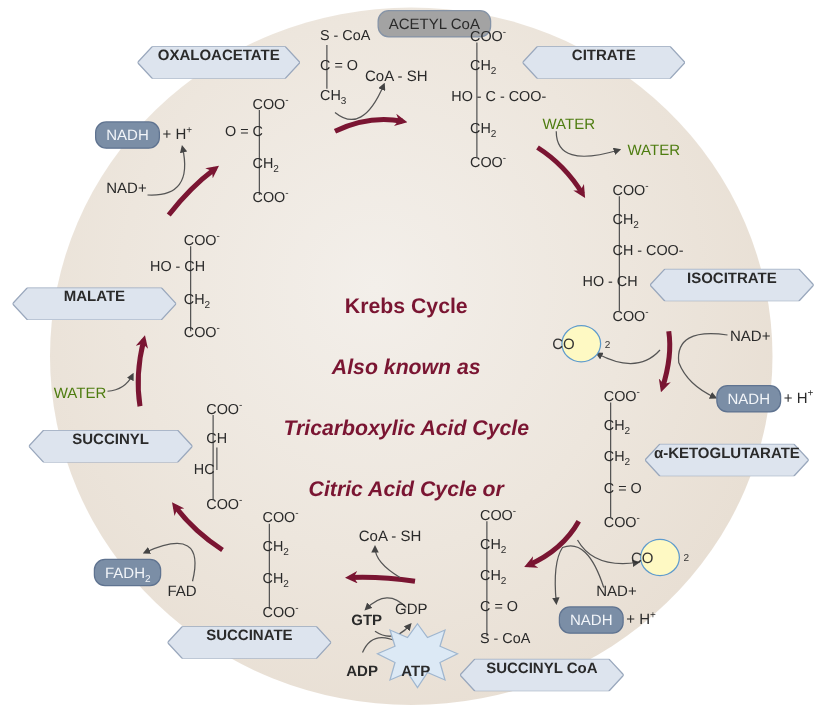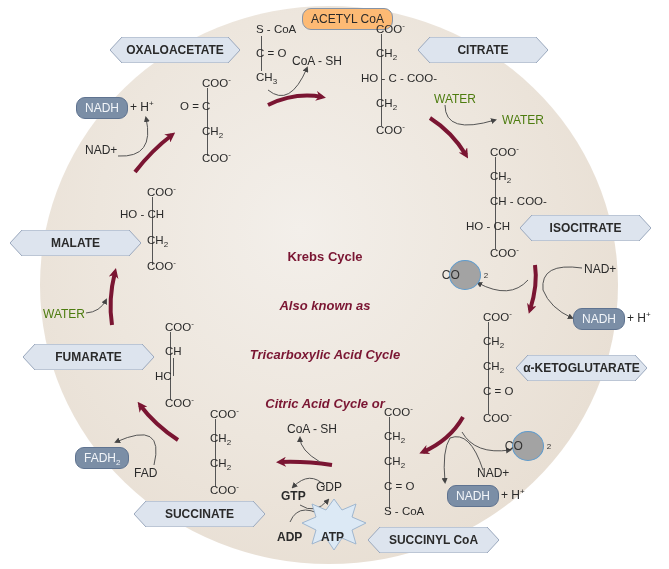--- a/index.html
+++ b/index.html
@@ -1,34 +1,34 @@
 <!DOCTYPE html>
 <html><head>
 <meta charset="utf-8">
 <style>
   html, body { margin: 0; padding: 0; background: #ffffff; }
   body { width: 669px; height: 569px; position: relative; overflow: hidden; font-family: "Liberation Sans", sans-serif; }
   #stage { position: absolute; left: 0; top: 0; width: 669px; height: 569px; }
   .circle { position: absolute; left: 40px; top: 6px; width: 578px; height: 558px; border-radius: 50%;
     background: radial-gradient(ellipse at 45% 40%, #f3efea 0%, #ede6dd 45%, #e4d9cc 100%); }
   .abs { position: absolute; }
-  .tag { position: absolute; height: 26px; display: flex; align-items: center; justify-content: center;
+  .tag { position: absolute; height: 26px; display: flex; align-items: flex-start; justify-content: center;
     font-weight: bold; font-size: 12px; color: #2a2a2a; }
   .tag svg { position: absolute; left: 0; top: 0; }
   .tag span { position: relative; }
   .pill { position: absolute; background: #7b8ea6; color: #f2f5f9; border-radius: 9px; font-size: 12px;
     height: 20px; line-height: 20px; padding: 0 8px; border: 1px solid #5f7390; }
-  .pill.light { background: #fdba74; color: #2a2a2a; border-color: #8593a6; }
-  .co2 { position: absolute; width: 30px; height: 28px; border-radius: 50%; background: #a3a3a3; border: 1px solid #5e9bcd;
+  .pill.light { background: #a3a3a3; color: #2a2a2a; border-color: #8593a6; }
+  .co2 { position: absolute; width: 30px; height: 28px; border-radius: 50%; background: #fef9c3; border: 1px solid #5e9bcd;
     font-size: 12px; display: flex; align-items: center; justify-content: center; color: #333; gap: 24px; }
   .txt { position: absolute; font-size: 12px; color: #2a2a2a; white-space: nowrap; }
   .water { color: #4d7c0f; }
   .chem { position: absolute; font-size: 11.5px; color: #2a2a2a; line-height: 1; }
   .chem .ln { position: absolute; white-space: nowrap; }
-  .title-block { position: absolute; left: 225px; top: 248px; width: 200px; text-align: center; color: #7a1532; font-weight: bold; font-size: 13px; line-height: 17px; }
+  .title-block { position: absolute; left: 225px; top: 236px; width: 200px; text-align: center; color: #7a1532; font-weight: bold; font-size: 17px; line-height: 17px; }
   .title-block .it { font-style: italic; margin-top: 32px; }
   sub, sup { font-size: 8px; }
   .bond { position: absolute; width: 1px; background: #555; }
 </style>
 </head>
 <body>
 
 <div id="stage">
   <div class="circle"></div>
 
@@ -108,21 +108,21 @@
   <div class="tag" style="left:134px;top:501px;width:131px">
     <svg width="131" height="26">
         <polygon points="0,13 12,0 119,0 131,13 119,26 12,26" fill="#dde4ee" stroke="#9aa8bd"></polygon>
       </svg>
     <span>SUCCINATE</span>
   </div>
   <div class="tag" style="left:23px;top:344px;width:131px">
     <svg width="131" height="26">
         <polygon points="0,13 12,0 119,0 131,13 119,26 12,26" fill="#dde4ee" stroke="#9aa8bd"></polygon>
       </svg>
-    <span>FUMARATE</span>
+    <span>SUCCINYL</span>
   </div>
   <div class="tag" style="left:10px;top:230px;width:131px">
     <svg width="131" height="26">
         <polygon points="0,13 12,0 119,0 131,13 119,26 12,26" fill="#dde4ee" stroke="#9aa8bd"></polygon>
       </svg>
     <span>MALATE</span>
   </div>
 
   <div class="pill light" style="left:302px;top:8px;">ACETYL CoA</div>
 

